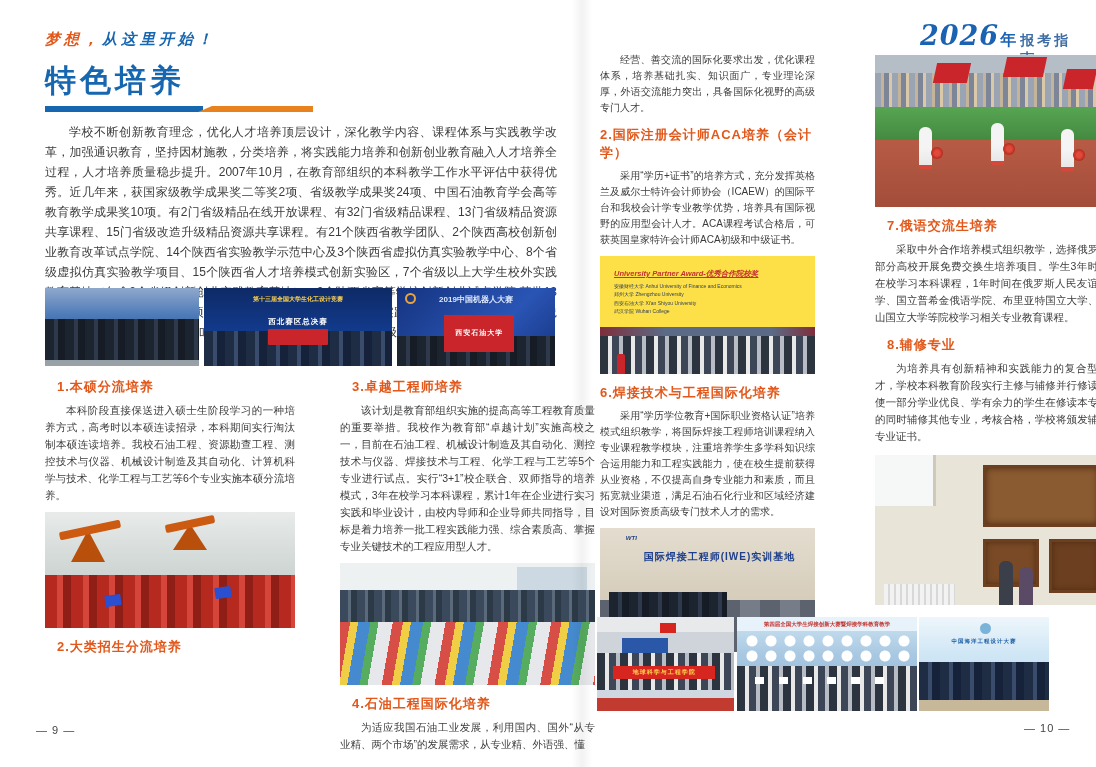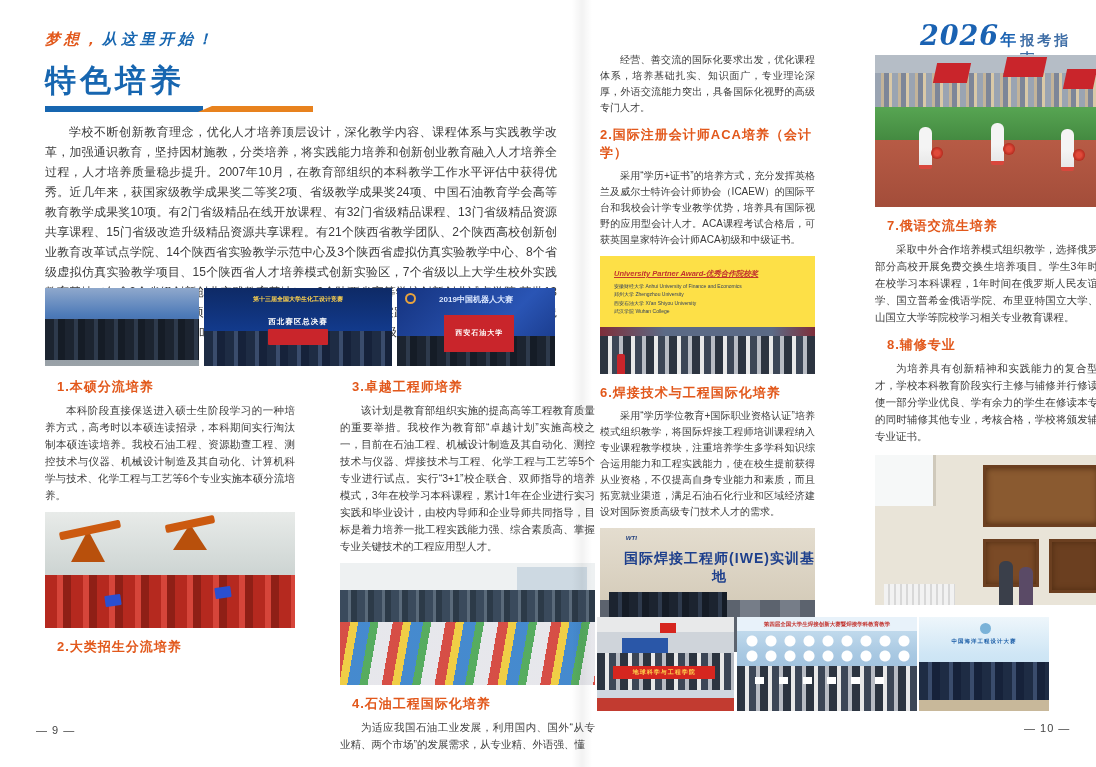--- a/index.html
+++ b/index.html
@@ -89,21 +89,21 @@
   
   .aw-screen { left:0; top:0; width:100%; height:60%; background:#fde047; padding:6px 10px 0 14px; }
   .aw-title { font-size:7.5px; font-weight:bold; font-style:italic; color:#c2332e;
     text-decoration:underline; white-space:nowrap; }
   .aw-line { display:block; font-size:5px; color:#33415e; margin-top:2.5px; white-space:nowrap; }
   .aw-stage { left:0; bottom:0; width:100%; height:40%; background:linear-gradient(90deg,#7e2e3a,#5b6a86 30%,#5b6a86 80%,#7e2e3a); }
   .aw-reddress { left:8%; bottom:0; width:8px; height:20px; background:#c9252b; border-radius:2px 2px 0 0; }
 
   
   .iwe-wall { inset:0; background:linear-gradient(180deg,#e4ddcf,#d5ccba 60%,#b8b2a4); }
-  .iwe-title { top:18%; font-size:14px; color:#1d3f8c; letter-spacing:1px;padding-left:24px; }
+  .iwe-title { top:18%; font-size:10px; color:#1d3f8c; letter-spacing:1px;padding-left:24px; }
   .iwe-logo { position:absolute; left:12%; top:6%; font-size:6px; font-weight:bold; color:#24427e; font-style:italic; }
   .iwe-floor { left:0; bottom:0; width:100%; height:42%;
     background:repeating-linear-gradient(90deg,#5c636e 0 20px,#767d88 20px 40px); }
 
   
   .cheer-crowd { left:0; top:12%; width:100%; height:22%;
     background:repeating-linear-gradient(90deg,#9aa4b2 0 6px,#c3b49a 6px 9px,#7d8698 9px 14px,#d9c9a8 14px 17px); }
   .cheer-bldg { left:0; top:0; width:100%; height:12%; background:#b5bdc6; }
   .cheer-grass { left:0; top:34%; width:100%; height:22%; background:linear-gradient(180deg,#57a552,#448a41); }
   .cheer-track { left:0; top:56%; width:100%; height:44%; background:linear-gradient(180deg,#b75b45,#a34d3a); }

